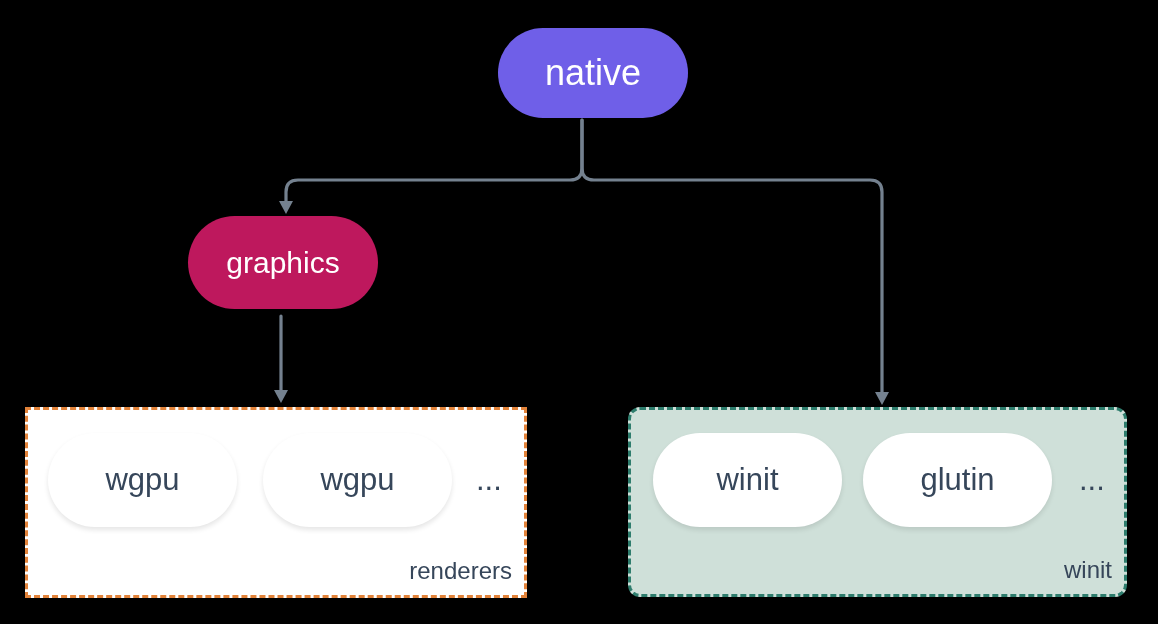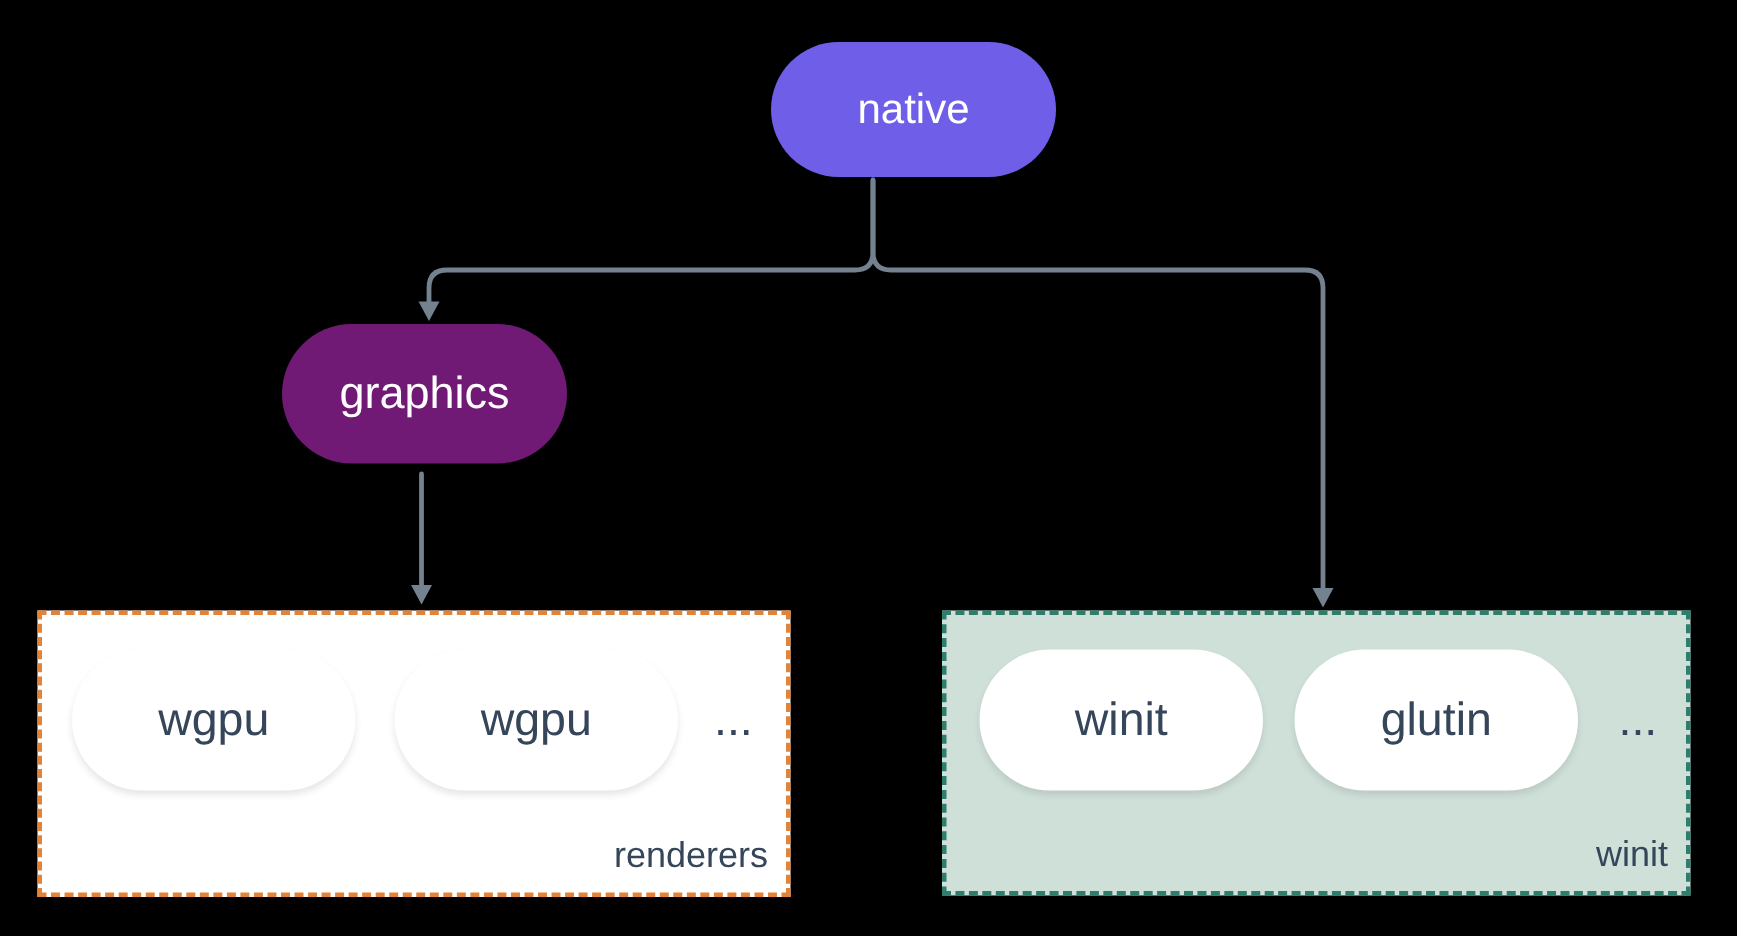--- a/index.html
+++ b/index.html
@@ -27,27 +27,27 @@
   }
   .pill {
     position: absolute;
     display: flex;
     align-items: center;
     justify-content: center;
     border-radius: 999px;
     z-index: 2;
   }
   .node-native {
-    left: 514px;
+    left: 498px;
     top: 28px;
     width: 190px;
     height: 90px;
     background: #6f5fe8;
     color: #ffffff;
-    font-size: 28px;
+    font-size: 36px;
     box-shadow: 0 2px 4px rgba(0,0,0,0.35);
   }
   .node-graphics {
     left: 188px;
     top: 216px;
     width: 190px;
     height: 93px;
     background: #e2833a;
     color: #ffffff;
     font-size: 30px;
@@ -67,20 +67,21 @@
     background: #f9e2d2;
     border-color: #e2833a;
   }
   .group-shells {
     left: 628px;
     top: 407px;
     width: 499px;
     height: 190px;
     background: #cfe0d9;
     border-color: #2e7d6d;
+    border-radius: 12px;
   }
   .item-pill {
     position: absolute;
     width: 189px;
     height: 94px;
     background: #ffffff;
     border-radius: 999px;
     display: flex;
     align-items: center;
     justify-content: center;
@@ -119,21 +120,21 @@
     <path d="M582 120 V168 Q582 180 594 180 H870 Q882 180 882 192 V393" fill="none" stroke="#74818f" stroke-width="3.2" stroke-linecap="round"></path>
     <polygon points="875,392 889,392 882,405" fill="#74818f"></polygon>
     <path d="M281 316 V391" fill="none" stroke="#74818f" stroke-width="3.2" stroke-linecap="round"></path>
     <polygon points="274,390 288,390 281,403" fill="#74818f"></polygon>
   </svg>
 
   <div class="pill node-native" style="background-color: rgb(111, 95, 232); color: rgb(255, 255, 255);">
     <span>native</span>
   </div>
 
-  <div class="pill node-graphics" style="background-color: #701a75; color: rgb(255, 255, 255);">
+  <div class="pill node-graphics" style="background-color: #be185d; color: rgb(255, 255, 255);">
     <span>graphics</span>
   </div>
 
   <div class="group group-renderers" style="background-color: #ffffff; border-color: rgb(226, 131, 58);">
     <div class="item-pill item-1">
       <span>wgpu</span>
     </div>
     <div class="item-pill item-2">
       <span>wgpu</span>
     </div>

